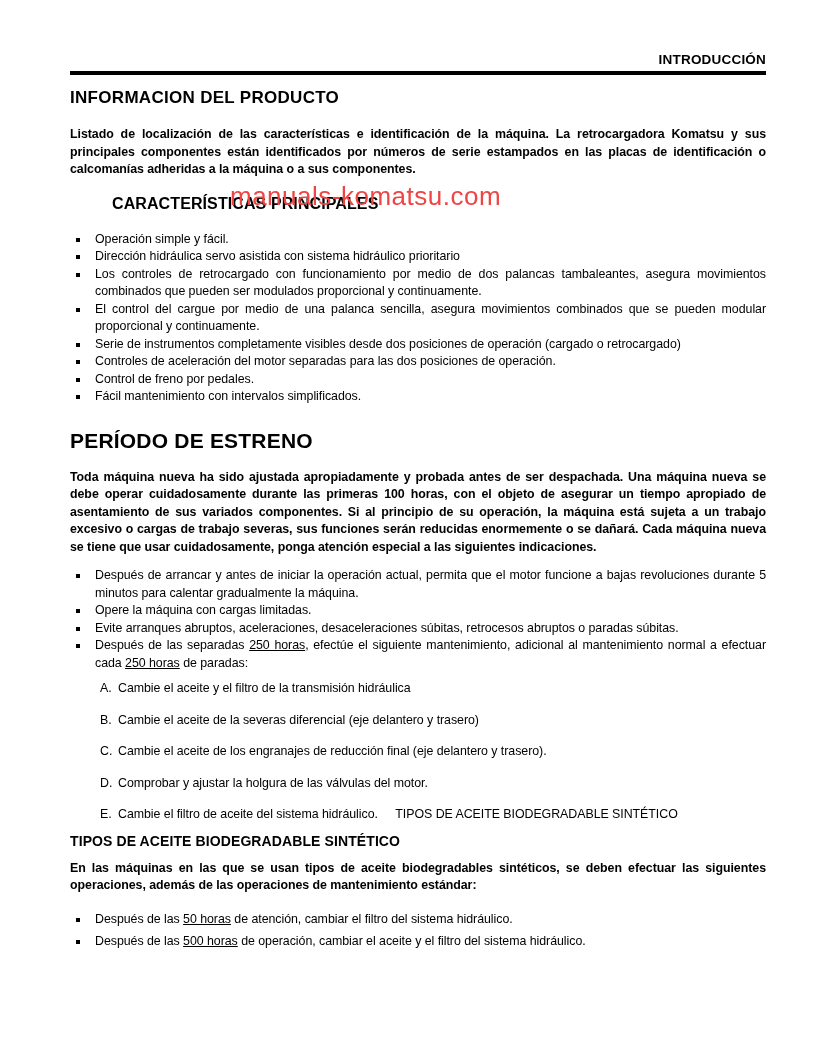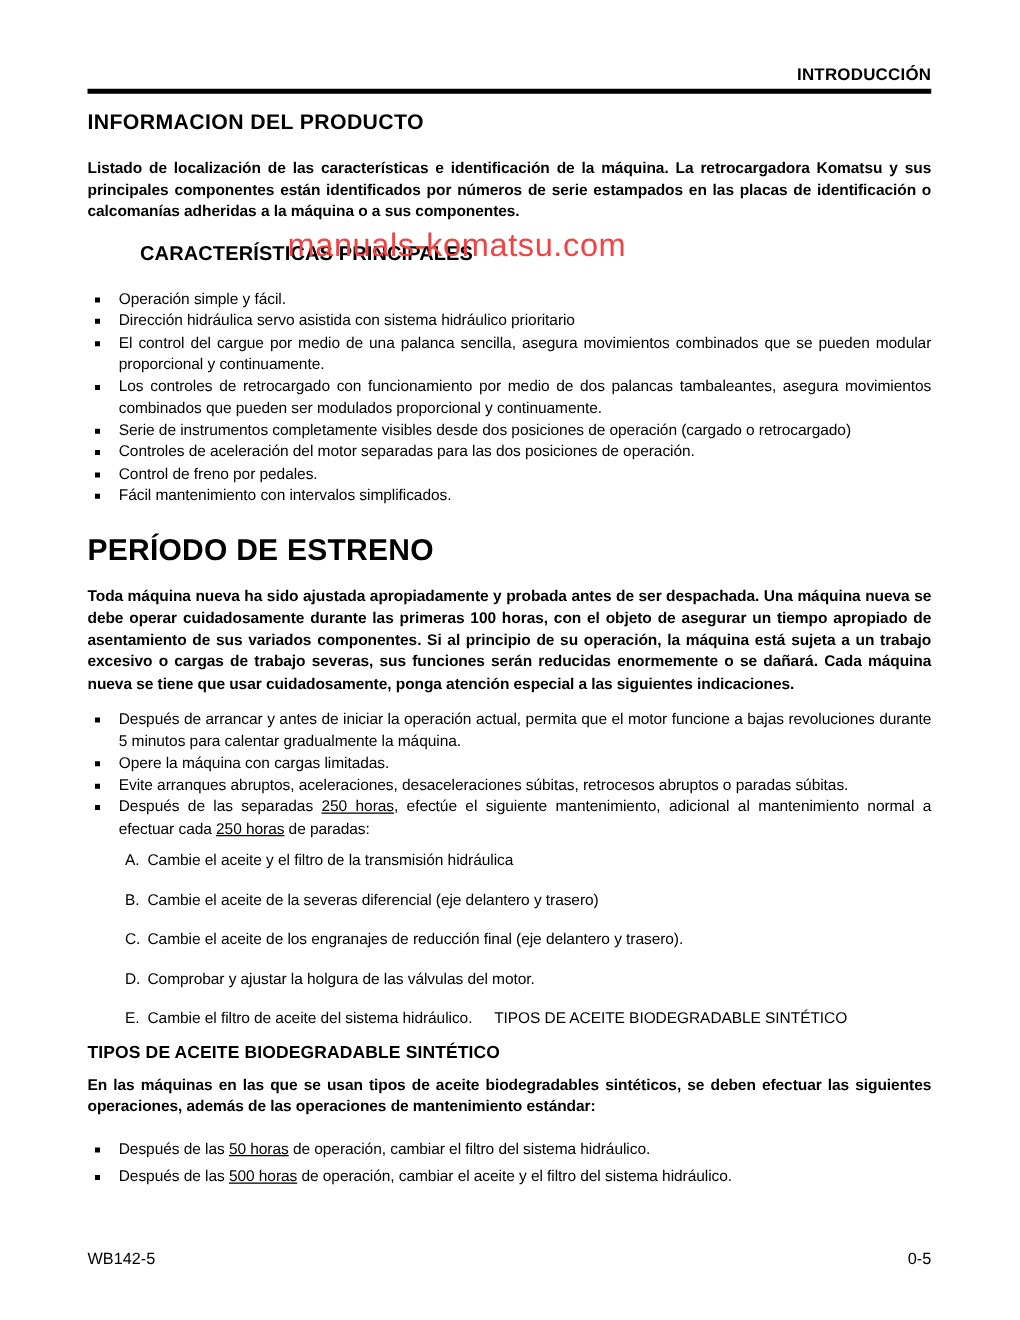--- a/index.html
+++ b/index.html
@@ -5,21 +5,21 @@
   html, body { margin: 0; padding: 0; background: #ffffff; }
   .page {
     position: relative;
     width: 816px;
     height: 1056px;
     margin: 0 auto;
     background: #ffffff;
     color: #000000;
     font-family: "Liberation Sans", sans-serif;
     box-sizing: border-box;
-    padding: 52px 71px 0 70px;
+    padding: 52px 50px 0 70px;
     overflow: hidden;
   }
   .header-label {
     display: block;
     text-align: right;
     font-size: 13.5px;
     line-height: 15px;
     font-weight: bold;
     letter-spacing: 0.2px;
   }
@@ -35,21 +35,21 @@
     font-size: 12.4px;
     line-height: 17.5px;
     letter-spacing: -0.05px;
   }
   p.para { margin: 18px 0 0 0; text-align: justify; font-weight: bold; }
   p.para-estreno { margin-top: 18px; }
   p.para-tipos { margin-top: 11px; }
   .h2-wrap { position: relative; margin-top: 16px; margin-left: 42px; }
   h2 { margin: 0; font-weight: bold; }
   .h2-car { font-size: 16px; line-height: 17px; letter-spacing: 0.1px; }
-  .h2-per { margin-top: 25px; font-size: 24px; line-height: 20px; letter-spacing: 0.2px; }
+  .h2-per { margin-top: 25px; font-size: 21px; line-height: 20px; letter-spacing: 0.2px; }
   .watermark {
     position: absolute;
     left: 118px;
     top: -13px;
     font-size: 26px;
     line-height: 28px;
     font-weight: 400;
     color: #ef4444;
     letter-spacing: 0.5px;
     white-space: nowrap;
@@ -110,22 +110,22 @@
   <p class="para">Listado de localización de las características e identificación de la máquina. La retrocargadora Komatsu y sus principales componentes están identificados por números de serie estampados en las placas de identificación o calcomanías adheridas a la máquina o a sus componentes.</p>
 
   <div class="h2-wrap">
     <h2 class="h2-car">CARACTERÍSTICAS PRINCIPALES</h2>
     <div class="watermark">manuals-komatsu.com</div>
   </div>
 
   <ul class="bullets">
     <li>Operación simple y fácil.</li>
     <li>Dirección hidráulica servo asistida con sistema hidráulico prioritario</li>
+    <li>Los controles de retrocargado con funcionamiento por medio de dos palancas tambaleantes, asegura movimientos combinados que pueden ser modulados proporcional y continuamente.</li>
     <li>El control del cargue por medio de una palanca sencilla, asegura movimientos combinados que se pueden modular proporcional y continuamente.</li>
-    <li>Los controles de retrocargado con funcionamiento por medio de dos palancas tambaleantes, asegura movimientos combinados que pueden ser modulados proporcional y continuamente.</li>
     <li>Serie de instrumentos completamente visibles desde dos posiciones de operación (cargado o retrocargado)</li>
     <li>Controles de aceleración del motor separadas para las dos posiciones de operación.</li>
     <li>Control de freno por pedales.</li>
     <li>Fácil mantenimiento con intervalos simplificados.</li>
   </ul>
 
   <h2 class="h2-per">PERÍODO DE ESTRENO</h2>
 
   <p class="para para-estreno">Toda máquina nueva ha sido ajustada apropiadamente y probada antes de ser despachada. Una máquina nueva se debe operar cuidadosamente durante las primeras 100 horas, con el objeto de asegurar un tiempo apropiado de asentamiento de sus variados componentes. Si al principio de su operación, la máquina está sujeta a un trabajo excesivo o cargas de trabajo severas, sus funciones serán reducidas enormemente o se dañará. Cada máquina nueva se tiene que usar cuidadosamente, ponga atención especial a las siguientes indicaciones.</p>
 
@@ -158,22 +158,18 @@
       <span>Cambie el filtro de aceite del sistema hidráulico.</span>
       <span class="suffix">TIPOS DE ACEITE BIODEGRADABLE SINTÉTICO</span>
     </li>
   </ol>
 
   <h3>TIPOS DE ACEITE BIODEGRADABLE SINTÉTICO</h3>
 
   <p class="para para-tipos">En las máquinas en las que se usan tipos de aceite biodegradables sintéticos, se deben efectuar las siguientes operaciones, además de las operaciones de mantenimiento estándar:</p>
 
   <ul class="bullets list3">
-    <li><span>Después de las </span><span class="u">50 horas</span><span> de operación, cambiar el filtro del sistema hidráulico.</span></li>
+    <li><span>Después de las </span><span class="u">50 horas</span><span> de atención, cambiar el filtro del sistema hidráulico.</span></li>
     <li><span>Después de las </span><span class="u">500 horas</span><span> de operación, cambiar el aceite y el filtro del sistema hidráulico.</span></li>
   </ul>
 
-  <div class="footer">
-    <span>WB142-5</span>
-    <span>0-5</span>
-  </div>
 
 </div>
 
 </body></html>

